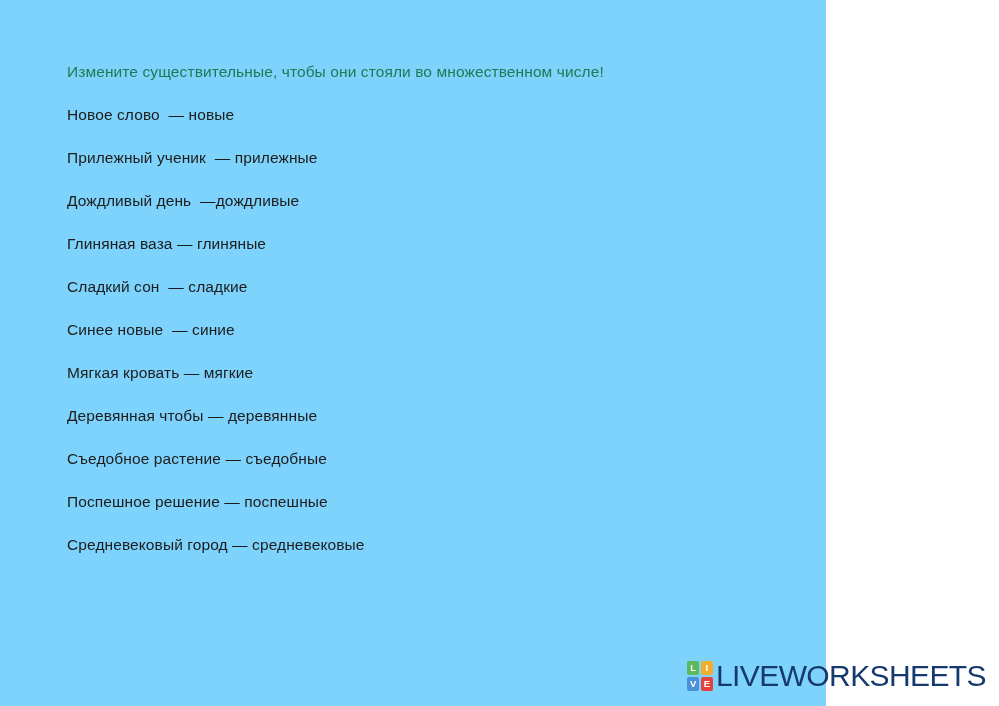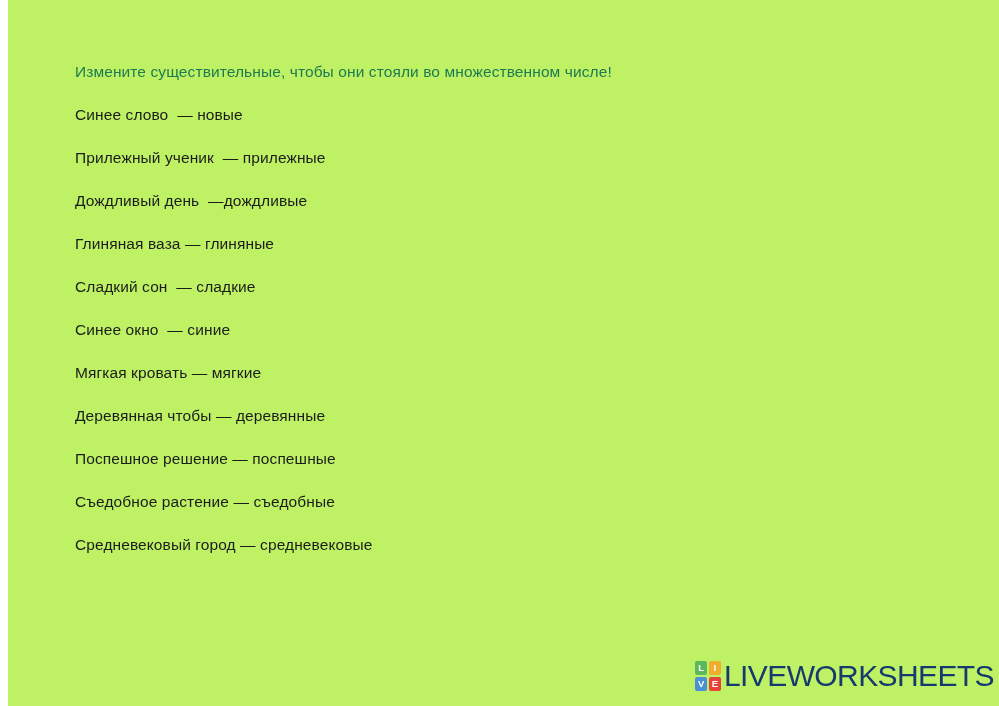--- a/index.html
+++ b/index.html
@@ -11,25 +11,25 @@
     width: 999px;
     height: 706px;
     background: #ffffff;
     font-family: "Liberation Sans", "DejaVu Sans", sans-serif;
     overflow: hidden;
     position: relative;
   }
 
   .worksheet {
     position: absolute;
-    left: 8px;
+    left: 0;
     top: 0;
-    width: 992px;
+    width: 826px;
     height: 706px;
-    background: #bef264;
+    background: #7dd3fc;
   }
 
   .content {
     position: absolute;
     left: 67px;
     top: 62px;
     width: 880px;
   }
 
   .instruction {
@@ -109,30 +109,30 @@
 </head>
 <body>
 
 <div class="worksheet">
 
   <div class="content">
 
     <p class="instruction">Измените существительные, чтобы они стояли во множественном числе!</p>
 
     <ul class="exercise-list">
-      <li class="exercise-item">Синее слово  — новые</li>
+      <li class="exercise-item">Новое слово  — новые</li>
       <li class="exercise-item">Прилежный ученик  — прилежные</li>
       <li class="exercise-item">Дождливый день  —дождливые</li>
       <li class="exercise-item">Глиняная ваза — глиняные</li>
       <li class="exercise-item">Сладкий сон  — сладкие</li>
-      <li class="exercise-item">Синее окно  — синие</li>
+      <li class="exercise-item">Синее новые  — синие</li>
       <li class="exercise-item">Мягкая кровать — мягкие</li>
       <li class="exercise-item">Деревянная чтобы — деревянные</li>
+      <li class="exercise-item">Съедобное растение — съедобные</li>
       <li class="exercise-item">Поспешное решение — поспешные</li>
-      <li class="exercise-item">Съедобное растение — съедобные</li>
       <li class="exercise-item">Средневековый город — средневековые</li>
     </ul>
 
   </div>
 
   <div class="logo">
     <div class="logo-mark">
       <span class="logo-tile logo-tile-l">L</span>
       <span class="logo-tile logo-tile-i">I</span>
       <span class="logo-tile logo-tile-v">V</span>

